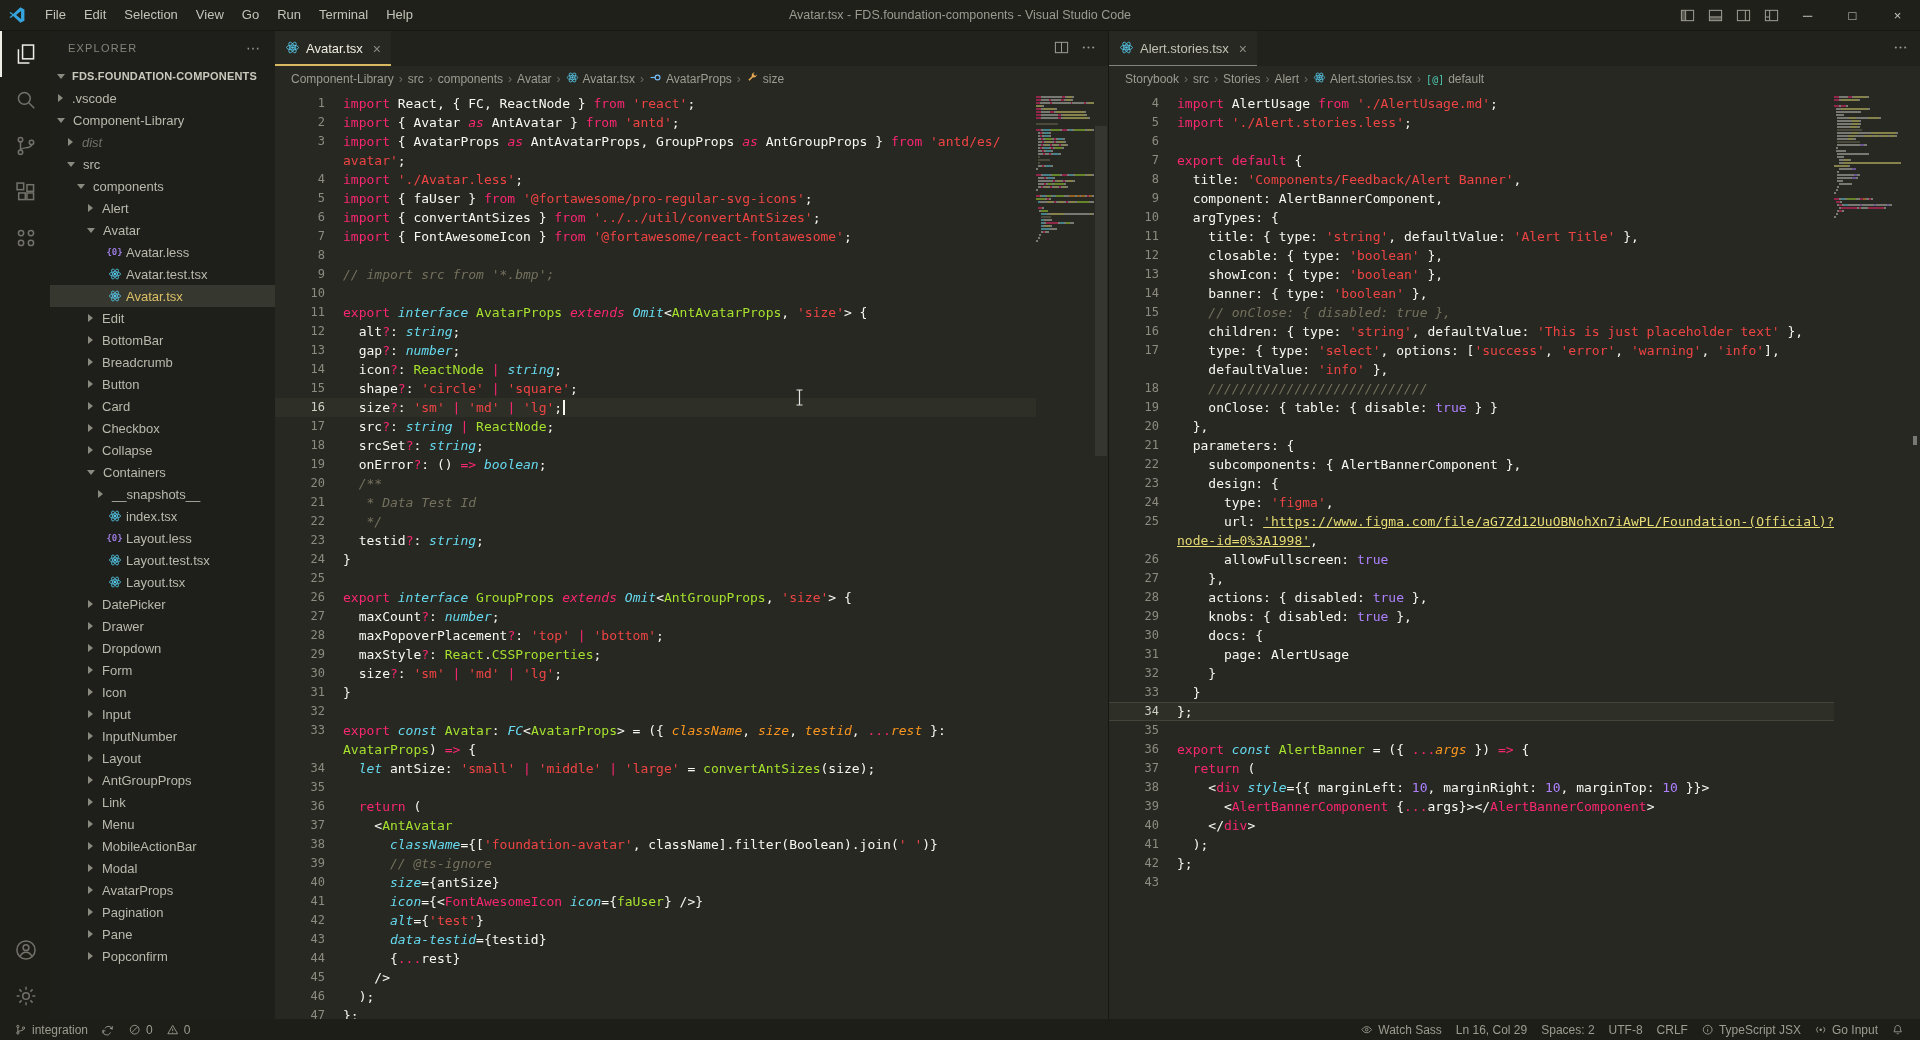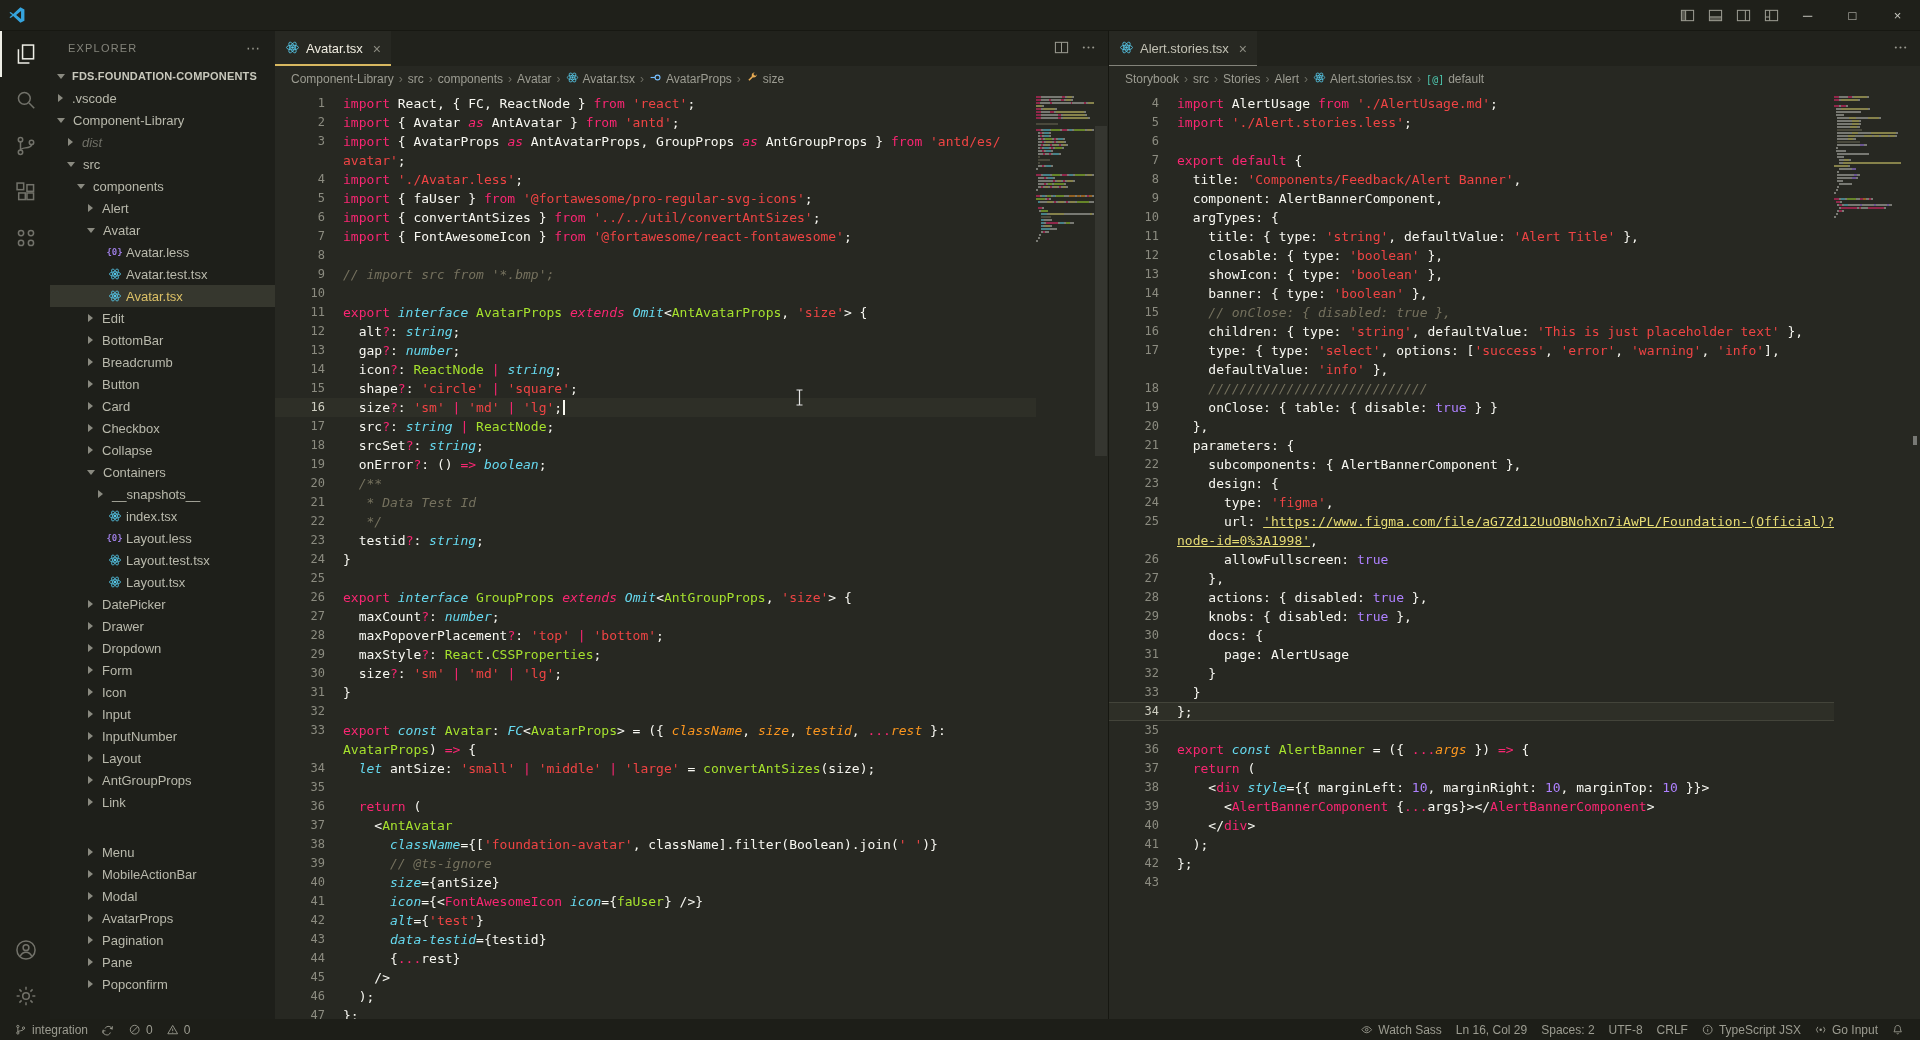--- a/index.html
+++ b/index.html
@@ -89,20 +89,22 @@
   #mouse-ibeam{position:absolute;left:795px;top:389px;z-index:50;pointer-events:none}
   svg{overflow:visible}
 </style>
 </head>
 <body>
 
 <div id="titlebar">
   <svg id="vscode-logo" viewBox="0 0 16 16">
     <path d="M11 1.2 4.6 7.1 2.4 5.4l-1.1.6 2.5 2-2.5 2 1.1.6 2.2-1.7 6.4 5.9 3.6-1.8V3L11 1.2zm.6 3.2v7.2L7.2 8l4.4-3.6z" fill="#35a4de"></path>
   </svg>
+  <div id="menu"><span class="menu-item">File</span><span class="menu-item">Edit</span><span class="menu-item">Selection</span><span class="menu-item">View</span><span class="menu-item">Go</span><span class="menu-item">Run</span><span class="menu-item">Terminal</span><span class="menu-item">Help</span></div>
+  <div id="window-title">Avatar.tsx - FDS.foundation-components - Visual Studio Code</div>
   <div id="titlebar-right">
       <div class="tb-icon">
         <svg width="15" height="15" viewBox="0 0 16 16">
           <rect x="1.5" y="2.5" width="13" height="11" fill="none" stroke="currentColor" stroke-width="1.1"></rect>
           <path d="M6 2.5v11" fill="none" stroke="currentColor" stroke-width="1.1"></path>
           <rect x="1.5" y="2.5" width="4.5" height="11" fill="currentColor" opacity=".45"></rect>
         </svg>
       </div>
       <div class="tb-icon">
         <svg width="15" height="15" viewBox="0 0 16 16">
@@ -370,21 +372,21 @@
           <span class="ti-label">Layout</span>
         </div>
         <div class="ti" style="padding-left: 36px;">
           <span class="chev chev-r"></span>
           <span class="ti-label">AntGroupProps</span>
         </div>
         <div class="ti" style="padding-left: 36px;">
           <span class="chev chev-r"></span>
           <span class="ti-label">Link</span>
         </div>
-        <div class="ti" style="padding-left: 36px; margin-top: 28px;">
+        <div class="ti" style="padding-left: 36px;">
           <span class="chev chev-r"></span>
           <span class="ti-label">Menu</span>
         </div>
         <div class="ti" style="padding-left: 36px;">
           <span class="chev chev-r"></span>
           <span class="ti-label">MobileActionBar</span>
         </div>
         <div class="ti" style="padding-left: 36px;">
           <span class="chev chev-r"></span>
           <span class="ti-label">Modal</span>

